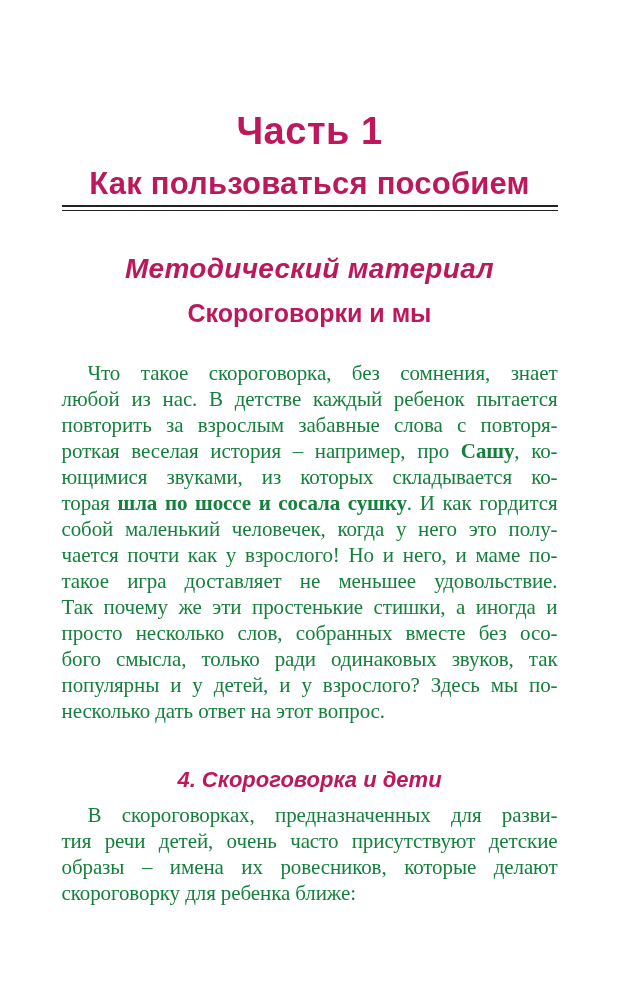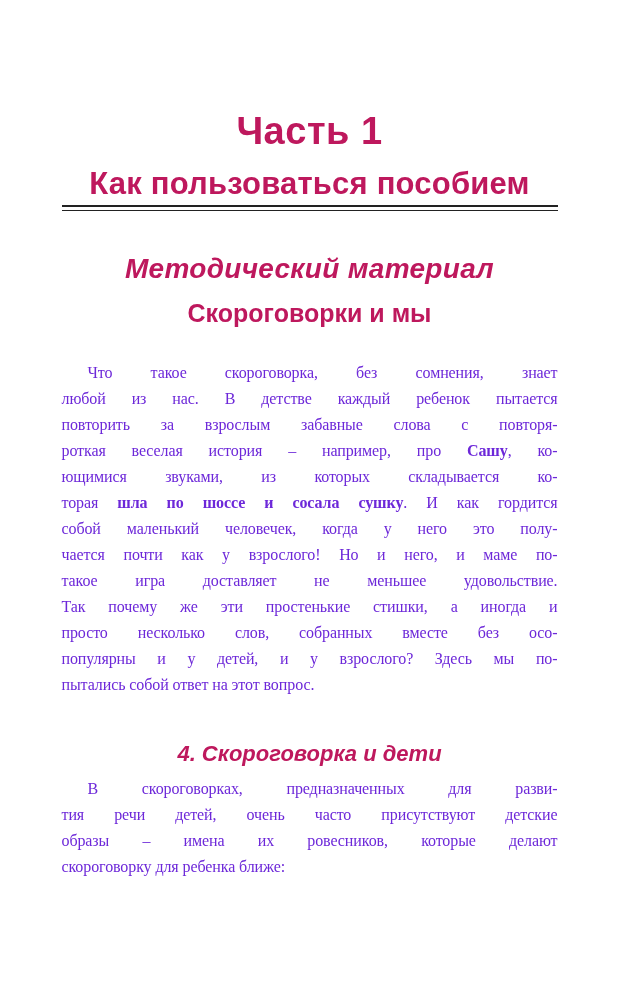--- a/index.html
+++ b/index.html
@@ -56,23 +56,23 @@
     line-height: 30px;
   }
   .subsection-heading {
     margin-top: 42px;
     font-size: 22px;
     line-height: 28px;
     font-style: italic;
   }
   .paragraph {
     font-family: "Liberation Serif", serif;
-    font-size: 16px;
+    font-size: 21px;
     line-height: 26px;
-    color: #6d28d9;
+    color: #15803d;
     letter-spacing: -0.1px;
   }
   .paragraph-intro {
     margin-top: 32px;
   }
   .paragraph-children {
     margin-top: 8px;
   }
   .pline {
     text-align: justify;
@@ -110,22 +110,23 @@
       <div class="pline"><span>любой из нас. В детстве каждый ребенок пытается</span></div>
       <div class="pline"><span>повторить за взрослым забавные слова с повторя-</span></div>
       <div class="pline"><span>роткая веселая история – например, про </span><span class="bold">Сашу</span><span>, ко-</span></div>
       <div class="pline"><span>ющимися звуками, из которых складывается ко-</span></div>
       <div class="pline"><span>торая </span><span class="bold">шла по шоссе и сосала сушку</span><span>. И как гордится</span></div>
       <div class="pline"><span>собой маленький человечек, когда у него это полу-</span></div>
       <div class="pline"><span>чается почти как у взрослого! Но и него, и маме по-</span></div>
       <div class="pline"><span>такое игра доставляет не меньшее удовольствие.</span></div>
       <div class="pline"><span>Так почему же эти простенькие стишки, а иногда и</span></div>
       <div class="pline"><span>просто несколько слов, собранных вместе без осо-</span></div>
+      <div class="pline"><span>бого смысла, только ради одинаковых звуков, так</span></div>
       <div class="pline"><span>популярны и у детей, и у взрослого? Здесь мы по-</span></div>
-      <div class="pline pline-last"><span>пытались собой ответ на этот вопрос.</span></div>
+      <div class="pline pline-last"><span>несколько дать ответ на этот вопрос.</span></div>
     </div>
 
   <h5 class="subsection-heading">4. Скороговорка и дети</h5>
 
   <div class="paragraph paragraph-children">
       <div class="pline pline-first"><span>В скороговорках, предназначенных для разви-</span></div>
       <div class="pline"><span>тия речи детей, очень часто присутствуют детские</span></div>
       <div class="pline"><span>образы – имена их ровесников, которые делают</span></div>
       <div class="pline pline-last"><span>скороговорку для ребенка ближе:</span></div>
     </div>

